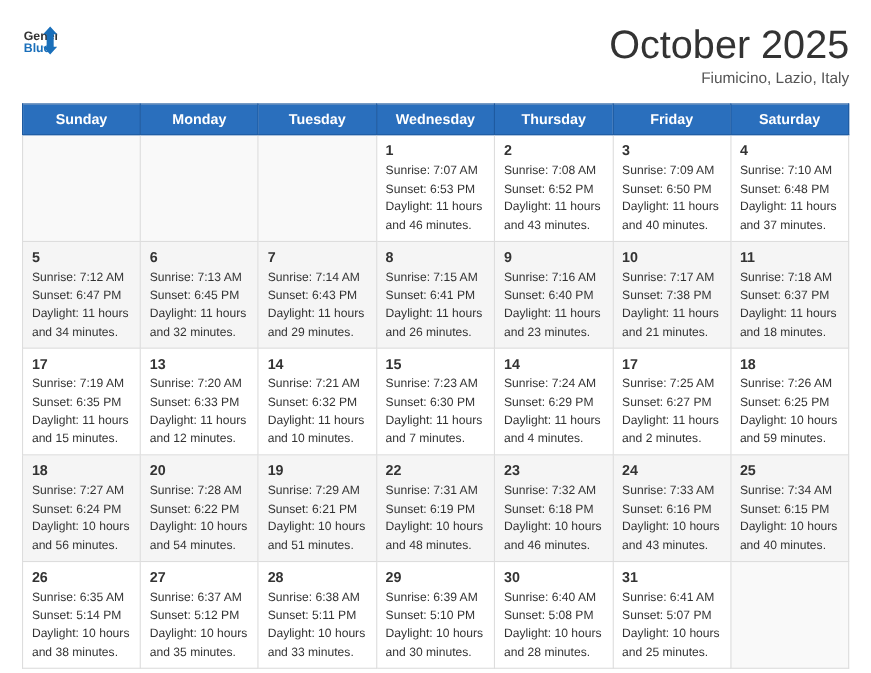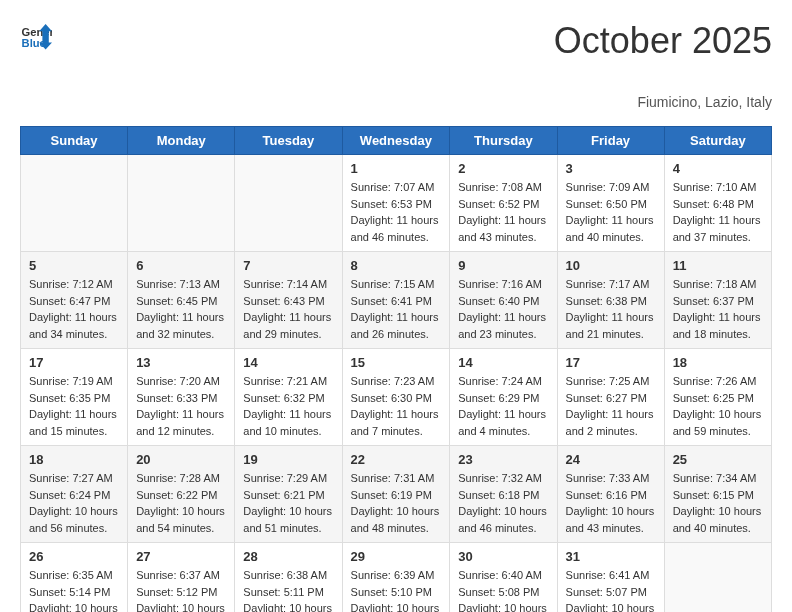--- a/index.html
+++ b/index.html
@@ -29,21 +29,20 @@
       text-align: right;
     }
     .month-title {
       font-size: 36px;
       color: #333;
       font-weight: normal;
     }
     .location {
       font-size: 14px;
       color: #555;
-      margin-top: 32px;
     }
     .calendar {
       width: 100%;
       border-collapse: collapse;
       border: 1px solid #ccc;
     }
     .calendar th {
       background-color: #2a6fbd;
       color: #fff;
       text-align: center;
@@ -168,21 +167,21 @@
         </td>
         <td>
           <span class="day-number">9</span>
           <div class="day-info">Sunrise: 7:16 AM
 Sunset: 6:40 PM
 Daylight: 11 hours and 23 minutes.</div>
         </td>
         <td>
           <span class="day-number">10</span>
           <div class="day-info">Sunrise: 7:17 AM
-Sunset: 6:38 PM
+Sunset: 7:38 PM
 Daylight: 11 hours and 21 minutes.</div>
         </td>
         <td>
           <span class="day-number">11</span>
           <div class="day-info">Sunrise: 7:18 AM
 Sunset: 6:37 PM
 Daylight: 11 hours and 18 minutes.</div>
         </td>
       </tr>
       <tr>

